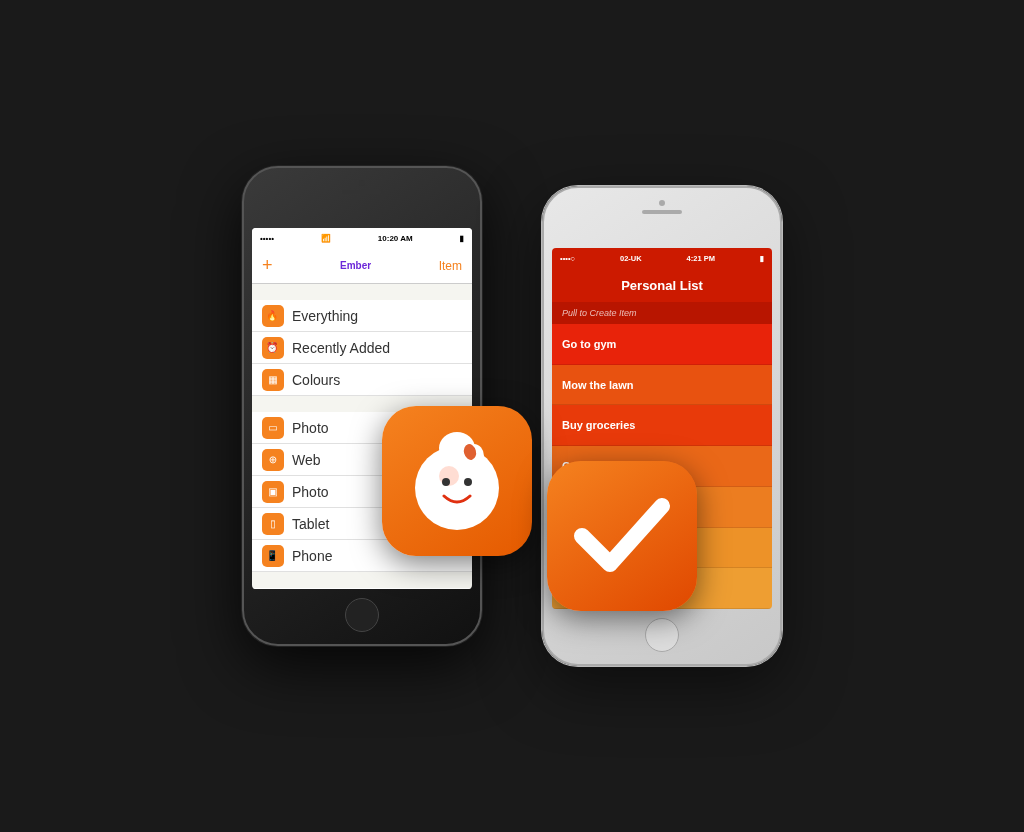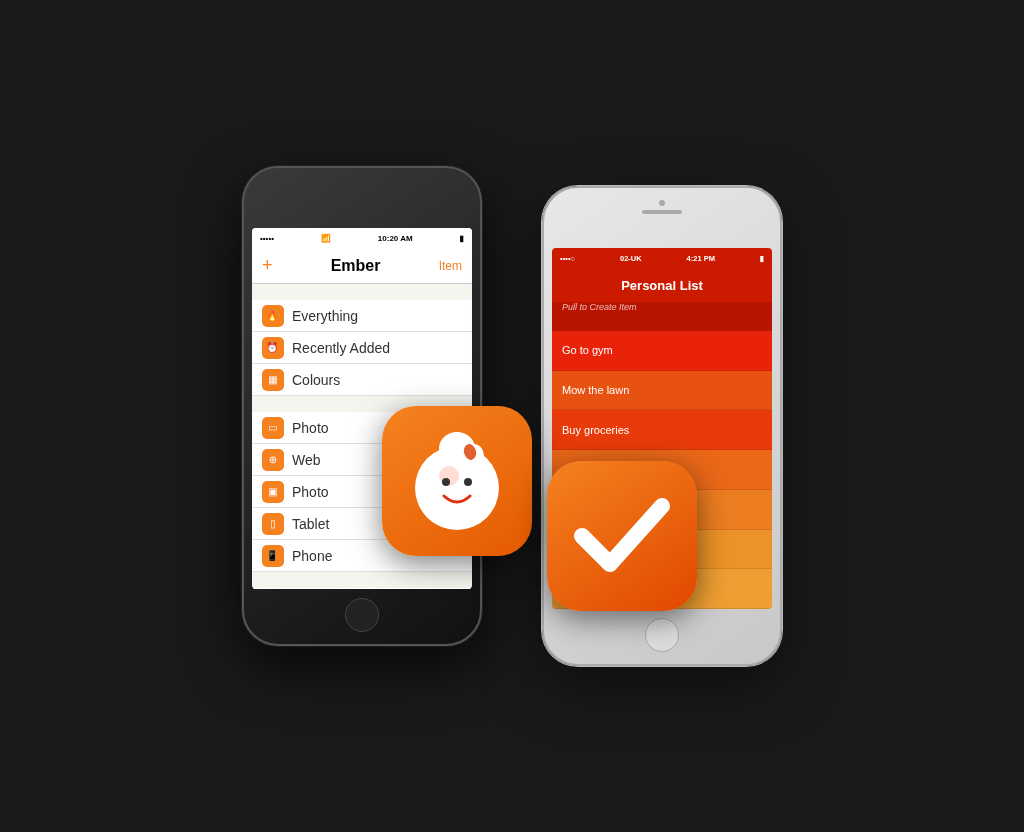--- a/index.html
+++ b/index.html
@@ -128,23 +128,23 @@
       padding: 0 10px;
     }
 
     .ember-nav-plus {
       color: #f5821f;
       font-size: 18px;
       font-weight: 300;
     }
 
     .ember-nav-title {
-      font-size: 16px;
+      font-size: 10px;
       font-weight: 600;
-      color: #000000;
+      color: #6d28d9;
     }
 
     .ember-nav-edit {
       color: #f5821f;
       font-size: 12px;
     }
 
     .ember-list {
       flex: 1;
       overflow: hidden;
@@ -210,24 +210,24 @@
       justify-content: center;
     }
 
     .todo-nav-title {
       font-size: 13px;
       font-weight: 700;
       color: #fff;
     }
 
     .todo-pull-bar {
-      height: 29px;
+      height: 22px;
       background: #b81500;
       display: flex;
-      align-items: flex-start;
+      align-items: center;
       padding: 0 10px;
     }
 
     .todo-pull-label {
       font-size: 9px;
       color: rgba(255,255,255,0.7);
       font-style: italic;
     }
 
     .todo-items {
@@ -240,21 +240,21 @@
       flex: 1;
       display: flex;
       align-items: center;
       padding: 0 10px;
       border-bottom: 0.5px solid rgba(0,0,0,0.1);
     }
 
     .todo-item-text {
       font-size: 11px;
       color: #fff;
-      font-weight: 400;
+      font-weight: 700;
     }
 
     
     .todo-row-0 { background: #e8230a; }
     .todo-row-1 { background: #e83a0a; }
     .todo-row-2 { background: #e85210; }
     .todo-row-3 { background: #ea6818; }
     .todo-row-4 { background: #ec7d20; }
     .todo-row-5 { background: #ed9228; }
     .todo-row-6 { background: #ee9e32; }

